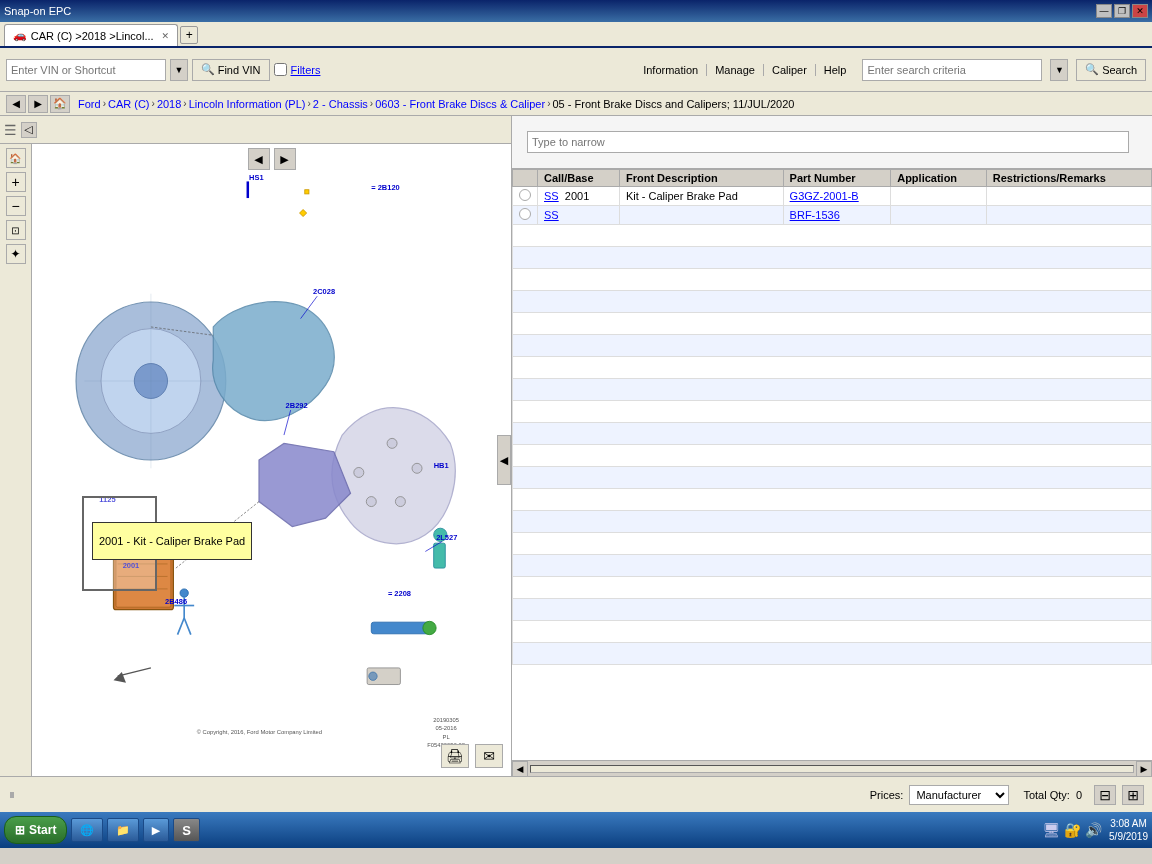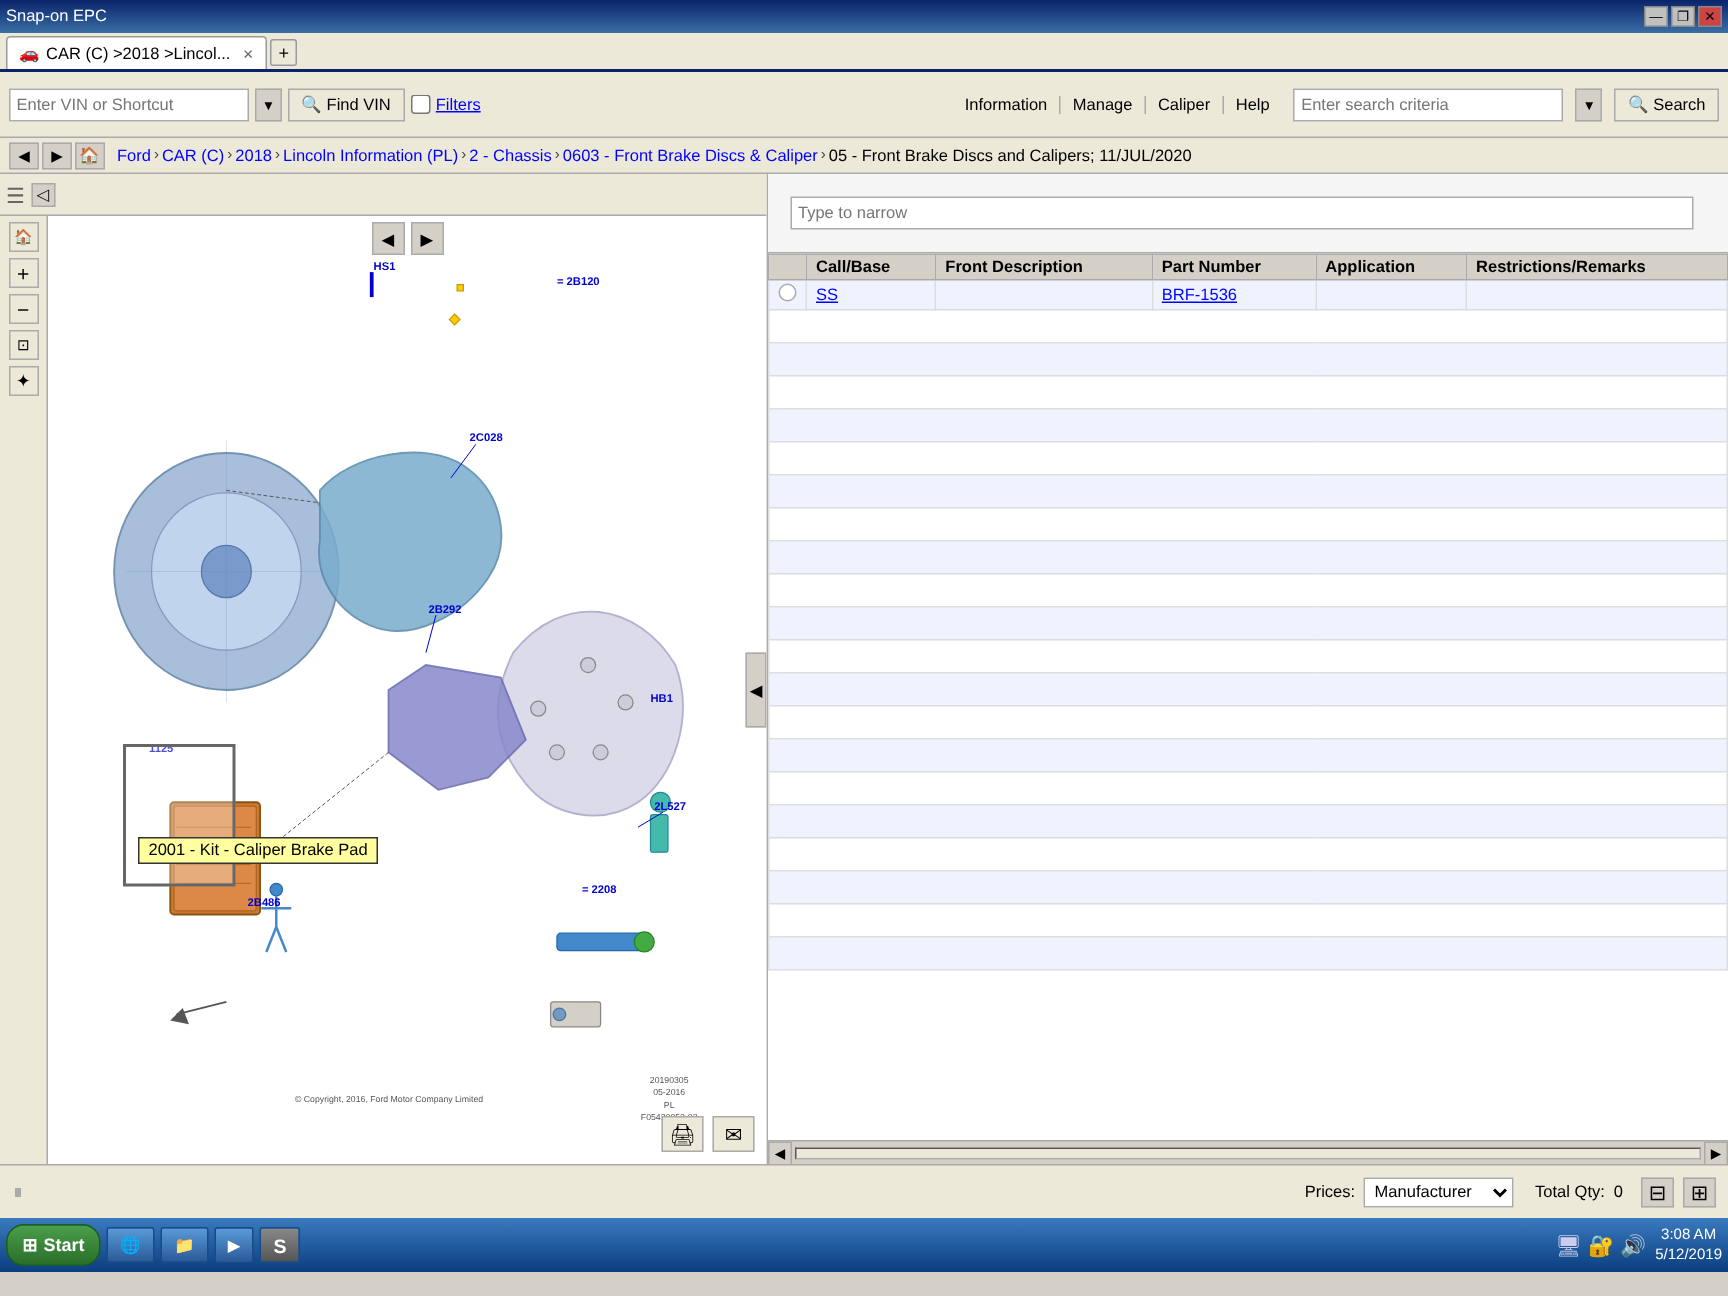--- a/index.html
+++ b/index.html
@@ -141,24 +141,24 @@
     #diagram-svg {
       width: 100%;
       height: 100%;
     }
 
     
     .part-tooltip {
       position: absolute;
       background: #ffffa0;
       border: 1px solid #333;
-      padding: 2px 6px;
+      padding: 12px 6px;
       font-size: 11px;
       left: 60px;
-      bottom: 200px;
+      bottom: 216px;
       white-space: nowrap;
       z-index: 20;
     }
 
     
     #right-panel {
       flex: 1;
       background: white;
       display: flex;
       flex-direction: column;
@@ -502,20 +502,31 @@
               <th style="width:20px;"></th>
               <th>Call/Base</th>
               <th>Front Description</th>
               <th>Part Number</th>
               <th>Application</th>
               <th>Restrictions/Remarks</th>
             </tr>
           </thead>
           <tbody id="parts-tbody">
 
+            <tr class="row-even">
+              <td><span class="radio-circle"></span></td>
+              <td>
+                <span class="part-link">SS</span>
+                &nbsp;2001
+              </td>
+              <td>Kit - Caliper Brake Pad</td>
+              <td><span class="part-link">G3GZ-2001-B</span></td>
+              <td></td>
+              <td></td>
+            </tr>
 
             <tr class="row-odd">
               <td><span class="radio-circle"></span></td>
               <td><span class="part-link">SS</span></td>
               <td></td>
               <td><span class="part-link">BRF-1536</span></td>
               <td></td>
               <td></td>
             </tr>
 
@@ -626,16 +637,16 @@
   </div>
 
   <div class="taskbar-right">
     <div class="taskbar-tray">
       <span class="tray-icon">🖥</span>
       <span class="tray-icon">🔐</span>
       <span class="tray-icon">🔊</span>
     </div>
     <div class="taskbar-clock">
       <div>3:08 AM</div>
-      <div>5/12/2019</div>
+      <div>5/9/2019</div>
     </div>
   </div>
 </div>
 
 </body></html>

